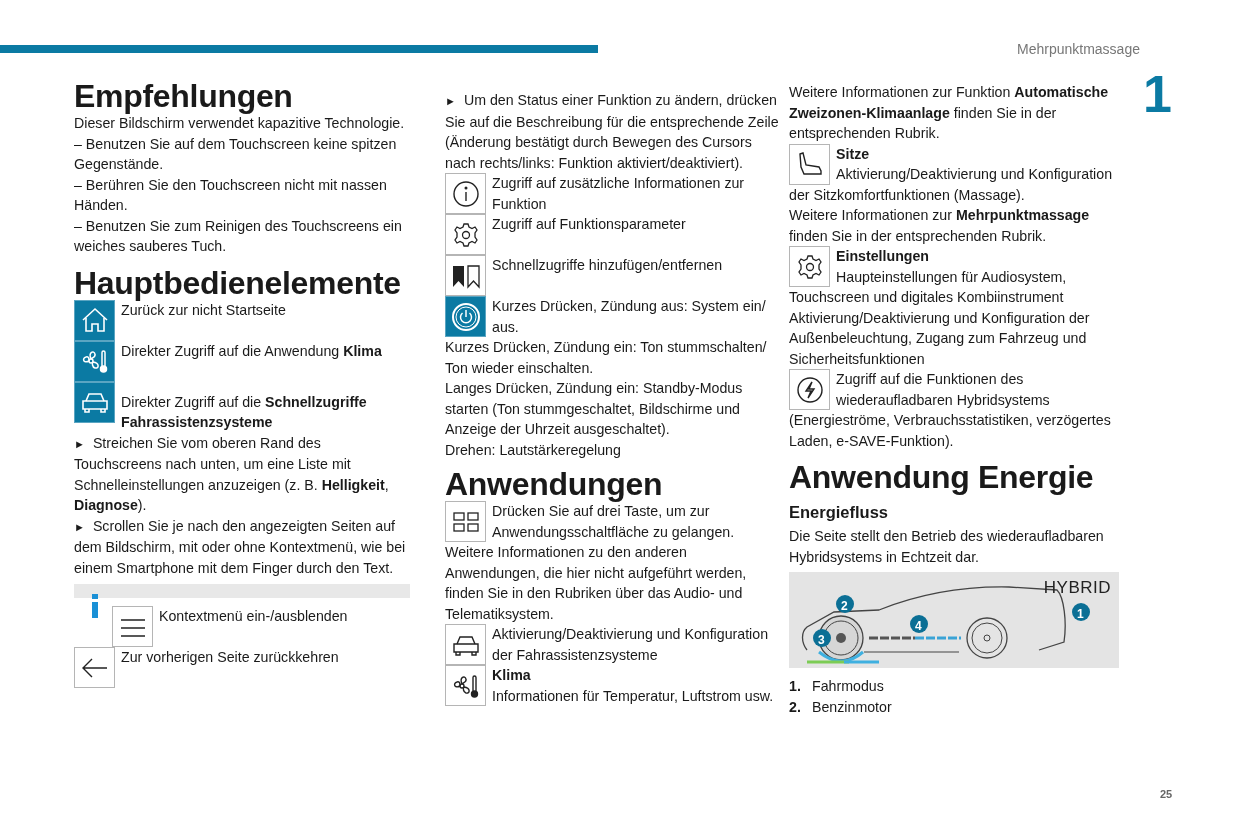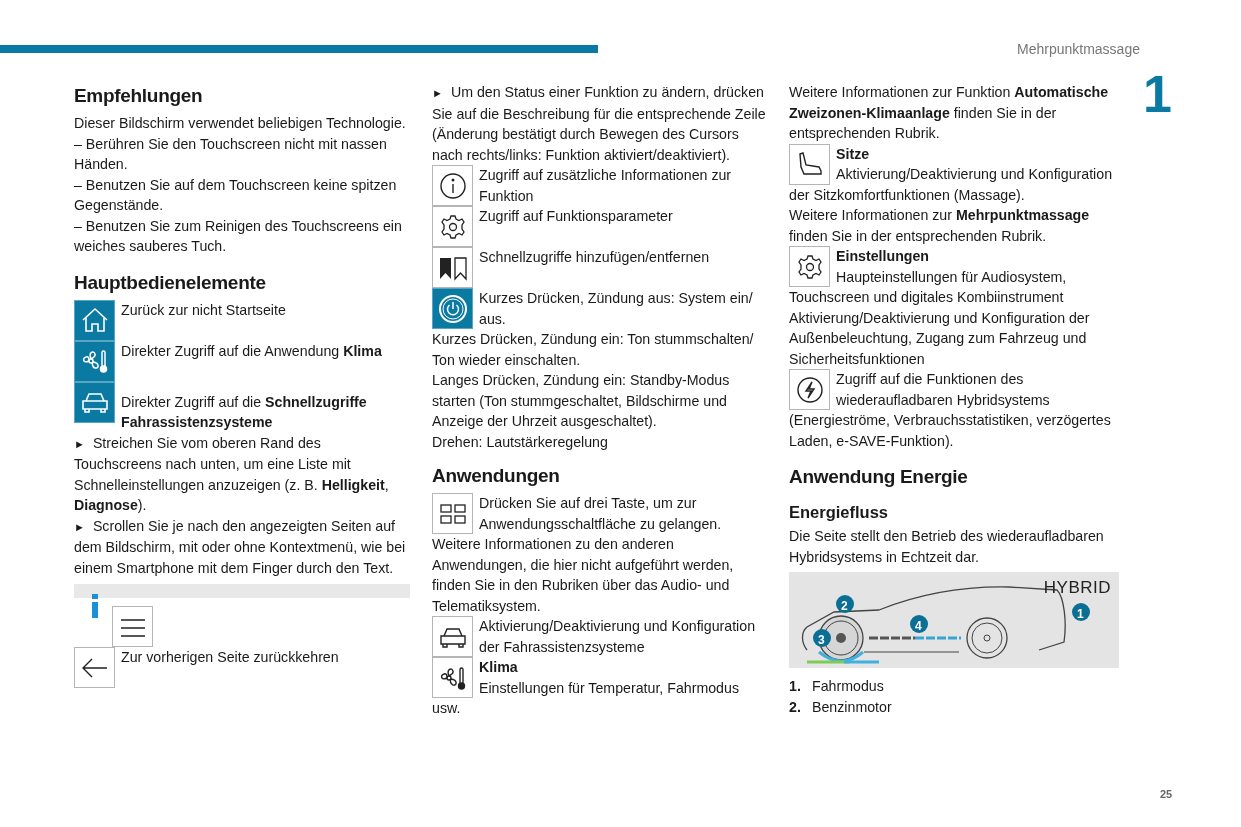--- a/index.html
+++ b/index.html
@@ -6,24 +6,24 @@
   html, body { width: 1241px; height: 827px; background: #ffffff; overflow: hidden; }
   body { position: relative; font-family: "Liberation Sans", sans-serif; color: #1a1a1a; font-size: 14.2px; line-height: 20.5px; }
 
   .top-bar { position: absolute; left: 0; top: 45px; width: 598px; height: 8px; background: #0b7aa3; }
   .running-head { position: absolute; left: 1017px; top: 39px; font-size: 14px; color: #777; }
   .chapter-num { position: absolute; left: 1143px; top: 64px; font-size: 52px; font-weight: bold; color: #0b7aa3; line-height: 60px; }
   .page-num { position: absolute; left: 1160px; top: 784px; font-size: 11px; font-weight: bold; color: #666; }
 
   .col { position: absolute; top: 82px; }
   .col1 { left: 74px; width: 336px; }
-  .col2 { left: 432px; width: 334px; }
+  .col2 { left: 445px; width: 334px; margin-top: 8px; }
   .col3 { left: 789px; width: 334px; }
 
-  h1.sec { font-size: 19px; font-weight: bold; line-height: 28px; margin: 0 0 3px 0; letter-spacing: -0.3px; }
+  h1.sec { font-size: 32px; font-weight: bold; line-height: 28px; margin: 0 0 3px 0; letter-spacing: -0.3px; }
   h2.sub { font-size: 16.5px; font-weight: bold; line-height: 22px; margin: 0 0 3px 0; }
   p { margin: 0; }
   b { font-weight: bold; }
 
   .icon-row { position: relative; min-height: 41px; }
   .icon-box { float: left; width: 41px; height: 41px; border: 1px solid #b5b5b5; background: #fff; margin: 0 6px 0 0; display: flex; align-items: center; justify-content: center; }
   .icon-box.blue { background: #0b7aa3; border-color: #5aa5c2; }
   .icon-box svg { width: 30px; height: 30px; }
   .clear { clear: both; }
 
@@ -43,23 +43,23 @@
 </head>
 <body>
 
 <div class="top-bar"></div>
 <div class="running-head">Mehrpunktmassage</div>
 <div class="chapter-num">1</div>
 <div class="page-num">25</div>
 
 <div class="col col1">
   <h1 class="sec">Empfehlungen</h1>
-  <p>Dieser Bildschirm verwendet beliebigen Technologie.</p>
+  <p>Dieser Bildschirm verwendet kapazitive Technologie.</p>
+  <p>–  Benutzen Sie auf dem Touchscreen keine spitzen Gegenstände.</p>
   <p>–  Berühren Sie den Touchscreen nicht mit nassen Händen.</p>
-  <p>–  Benutzen Sie auf dem Touchscreen keine spitzen Gegenstände.</p>
   <p>–  Benutzen Sie zum Reinigen des Touchscreens ein weiches sauberes Tuch.</p>
 
   <h1 class="sec" style="margin-top:12px">Hauptbedienelemente</h1>
 
   <div class="icon-row">
     <div class="icon-box blue">
       <svg viewBox="0 0 30 30" fill="none" stroke="#fff" stroke-width="1.6">
           <path d="M3 15 L15 4 L27 15"></path>
           <path d="M6 13 V26 H12 V19 H18 V26 H24 V13"></path>
         </svg>
@@ -98,20 +98,21 @@
   <div class="note">
     <span class="info-i"></span>
   </div>
 
   <div class="icon-row">
     <div class="icon-box">
       <svg viewBox="0 0 30 30" fill="none" stroke="#222" stroke-width="1.4">
           <path d="M3 8 H27 M3 16 H27 M3 24 H27"></path>
         </svg>
     </div>
+    <p>Kontextmenü ein-/ausblenden</p>
   </div>
   <div class="clear"></div>
   <div class="icon-row">
     <div class="icon-box">
       <svg viewBox="0 0 30 30" fill="none" stroke="#222" stroke-width="1.4">
           <path d="M27 15 H3 M12 6 L3 15 L12 24"></path>
         </svg>
     </div>
     <p>Zur vorherigen Seite zurückkehren</p>
   </div>
@@ -197,21 +198,21 @@
       <svg viewBox="0 0 30 30" fill="none" stroke="#222" stroke-width="1.4">
           <circle cx="11" cy="15" r="2"></circle>
           <path d="M11 13 C8 6 14 4 15 8 C16 11 12 12 11 13"></path>
           <path d="M13 16 C20 17 19 23 15 22 C12 21 12 17 13 16"></path>
           <path d="M9 15 C3 18 2 12 6 11 C9 10 9 13 9 15"></path>
           <rect x="22" y="5" width="3" height="16" rx="1.5"></rect>
           <circle cx="23.5" cy="23" r="3" fill="#222"></circle>
         </svg>
     </div>
     <p><b>Klima</b></p>
-    <p>Einstellungen für Temperatur, Fahrmodus usw.</p>
+    <p>Informationen für Temperatur, Luftstrom usw.</p>
   </div>
 </div>
 
 <div class="col col3">
   <p><span>Weitere Informationen zur Funktion </span><b>Automatische Zweizonen-Klimaanlage</b><span> finden Sie in der entsprechenden Rubrik.</span></p>
 
   <div class="icon-row">
     <div class="icon-box">
       <svg viewBox="0 0 30 30" fill="none" stroke="#222" stroke-width="1.4">
           <path d="M5 5 L8 4 L11 16 L24 18 L26 22 V25 H9 L6 18 Z"></path>

